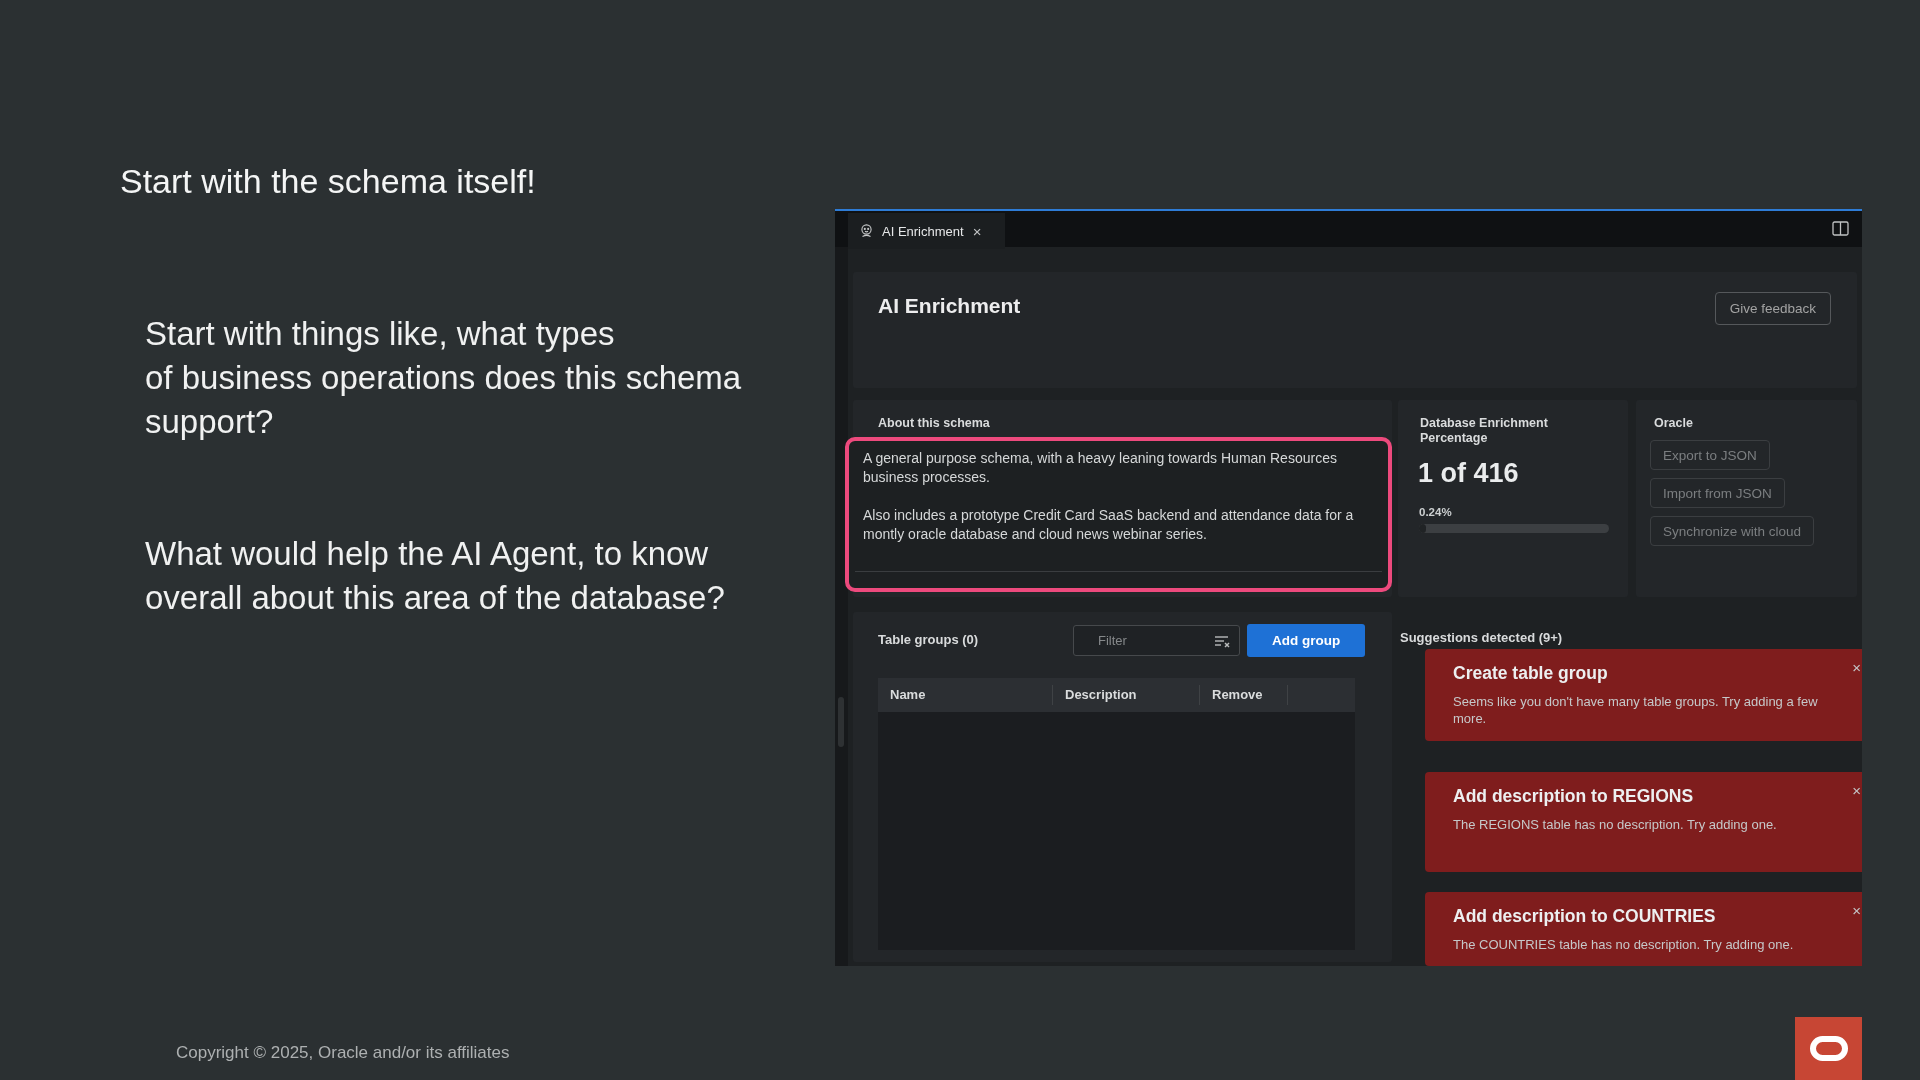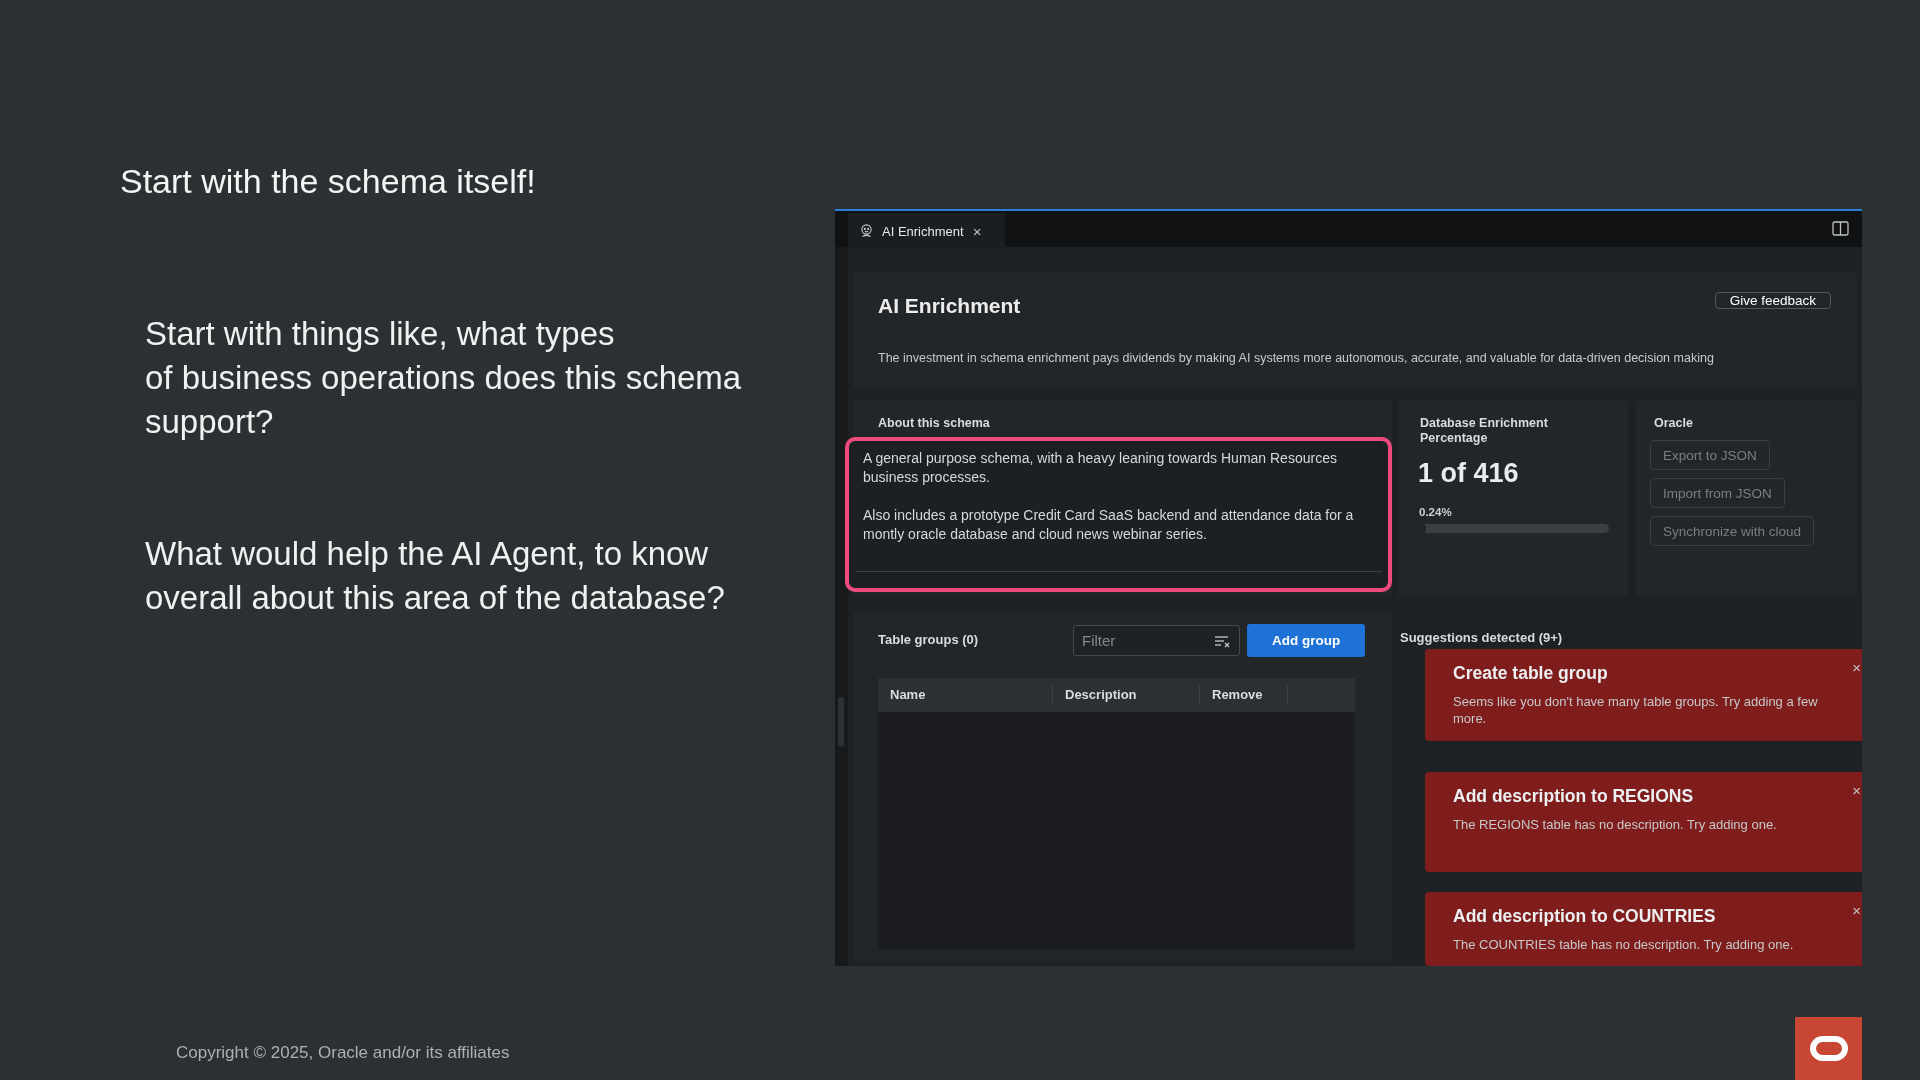--- a/index.html
+++ b/index.html
@@ -29,22 +29,22 @@
   .gutter{left:0;top:38px;width:13px;height:719px;background:#17191b;}
   .gutter-thumb{left:3px;top:450px;width:6px;height:50px;background:#2e3133;border-radius:3px;}
 
   .panel{background:#232629;border-radius:3px;box-sizing:border-box;}
   .panel-label{font-size:12.5px;font-weight:bold;color:#d9dbdc;}
 
   
   .hdr{left:18px;top:63px;width:1004px;height:116px;}
   .hdr-title{left:25px;top:22px;font-size:21px;font-weight:bold;color:#ededee;}
   .hdr-desc{left:25px;top:79px;width:950px;font-size:12.5px;color:#c8cacb;}
-  .btn-outline{border:1px solid #55585b;border-radius:4px;background:transparent;color:#ffffff;
-               font-family:"Liberation Sans",sans-serif;font-size:13.5px;padding:0 14px;height:17px;
+  .btn-outline{border:1px solid #55585b;border-radius:4px;background:transparent;color:#a3a3a3;
+               font-family:"Liberation Sans",sans-serif;font-size:13.5px;padding:0 14px;height:33px;
                display:inline-flex;align-items:center;}
   .hdr-feedback{right:26px;top:20px;}
 
   
   .about{left:18px;top:191px;width:539px;height:197px;}
   .about-label{left:25px;top:16px;}
   .pink-box{left:10px;top:228px;width:547px;height:155px;border:4px solid #ed4a7d;border-radius:10px;
             background:#1d2022;box-sizing:border-box;}
   .pink-text{left:14px;top:8px;width:500px;font-size:14px;line-height:19px;color:#d6d8d9;white-space:pre-line;}
   .pink-divider{left:6px;bottom:16px;width:527px;height:1px;background:#3a3d40;}
@@ -64,21 +64,21 @@
   .btn-disabled{border:1px solid #3b3e41;border-radius:4px;background:transparent;color:#7b7e80;
                 font-family:"Liberation Sans",sans-serif;font-size:13.5px;padding:0 12px;height:30px;
                 display:inline-flex;align-items:center;}
 
   
   .groups{left:18px;top:403px;width:539px;height:350px;}
   .groups-label{left:25px;top:20px;font-size:13px;}
   .filter-wrap{left:220px;top:13px;width:167px;height:31px;border:1px solid #46494c;border-radius:3px;
                background:#1f2225;box-sizing:border-box;display:flex;align-items:center;}
   .filter-input{flex:1;min-width:0;background:transparent;border:none;outline:none;color:#c9cbcc;
-                font-family:"Liberation Sans",sans-serif;font-size:15px;padding:0 8px;}
+                font-family:"Liberation Sans",sans-serif;font-size:13px;padding:0 8px;margin-left:16px;}
   .filter-input::placeholder{color:#85888a;}
   .filter-icon{margin-right:8px;flex:0 0 auto;}
   .btn-primary{left:394px;top:12px;height:33px;padding:0 25px;background:#1e71d6;border:none;border-radius:3px;
                color:#ffffff;font-family:"Liberation Sans",sans-serif;font-size:13.5px;font-weight:bold;
                display:inline-flex;align-items:center;}
   .tg-table{left:25px;top:66px;width:477px;height:272px;}
   .tg-head{display:flex;height:34px;background:#2c2f33;align-items:center;color:#dadcdd;font-size:13px;font-weight:bold;}
   .tg-col{box-sizing:border-box;padding:0 12px;border-right:1px solid #3f4245;height:20px;line-height:20px;}
   .tg-col.c1{width:175px;}
   .tg-col.c2{width:147px;}
@@ -143,21 +143,20 @@
       </div>
     </div>
 
     <div class="abs gutter">
       <div class="abs gutter-thumb"></div>
     </div>
 
     <div class="abs panel hdr">
       <div class="abs hdr-title">AI Enrichment</div>
       <button class="abs btn-outline hdr-feedback">Give feedback</button>
-      <div class="abs hdr-desc">The investment in schema enrichment pays dividends by making AI systems more autonomous, accurate, and valuable for data-driven decision making</div>
     </div>
 
     <div class="abs panel about">
       <div class="abs panel-label about-label">About this schema</div>
     </div>
     <div class="abs pink-box">
       <div class="abs pink-text">A general purpose schema, with a heavy leaning towards Human Resources business processes.
 
 Also includes a prototype Credit Card SaaS backend and attendance data for a montly oracle database and cloud news webinar series.</div>
       <div class="abs pink-divider"></div>

